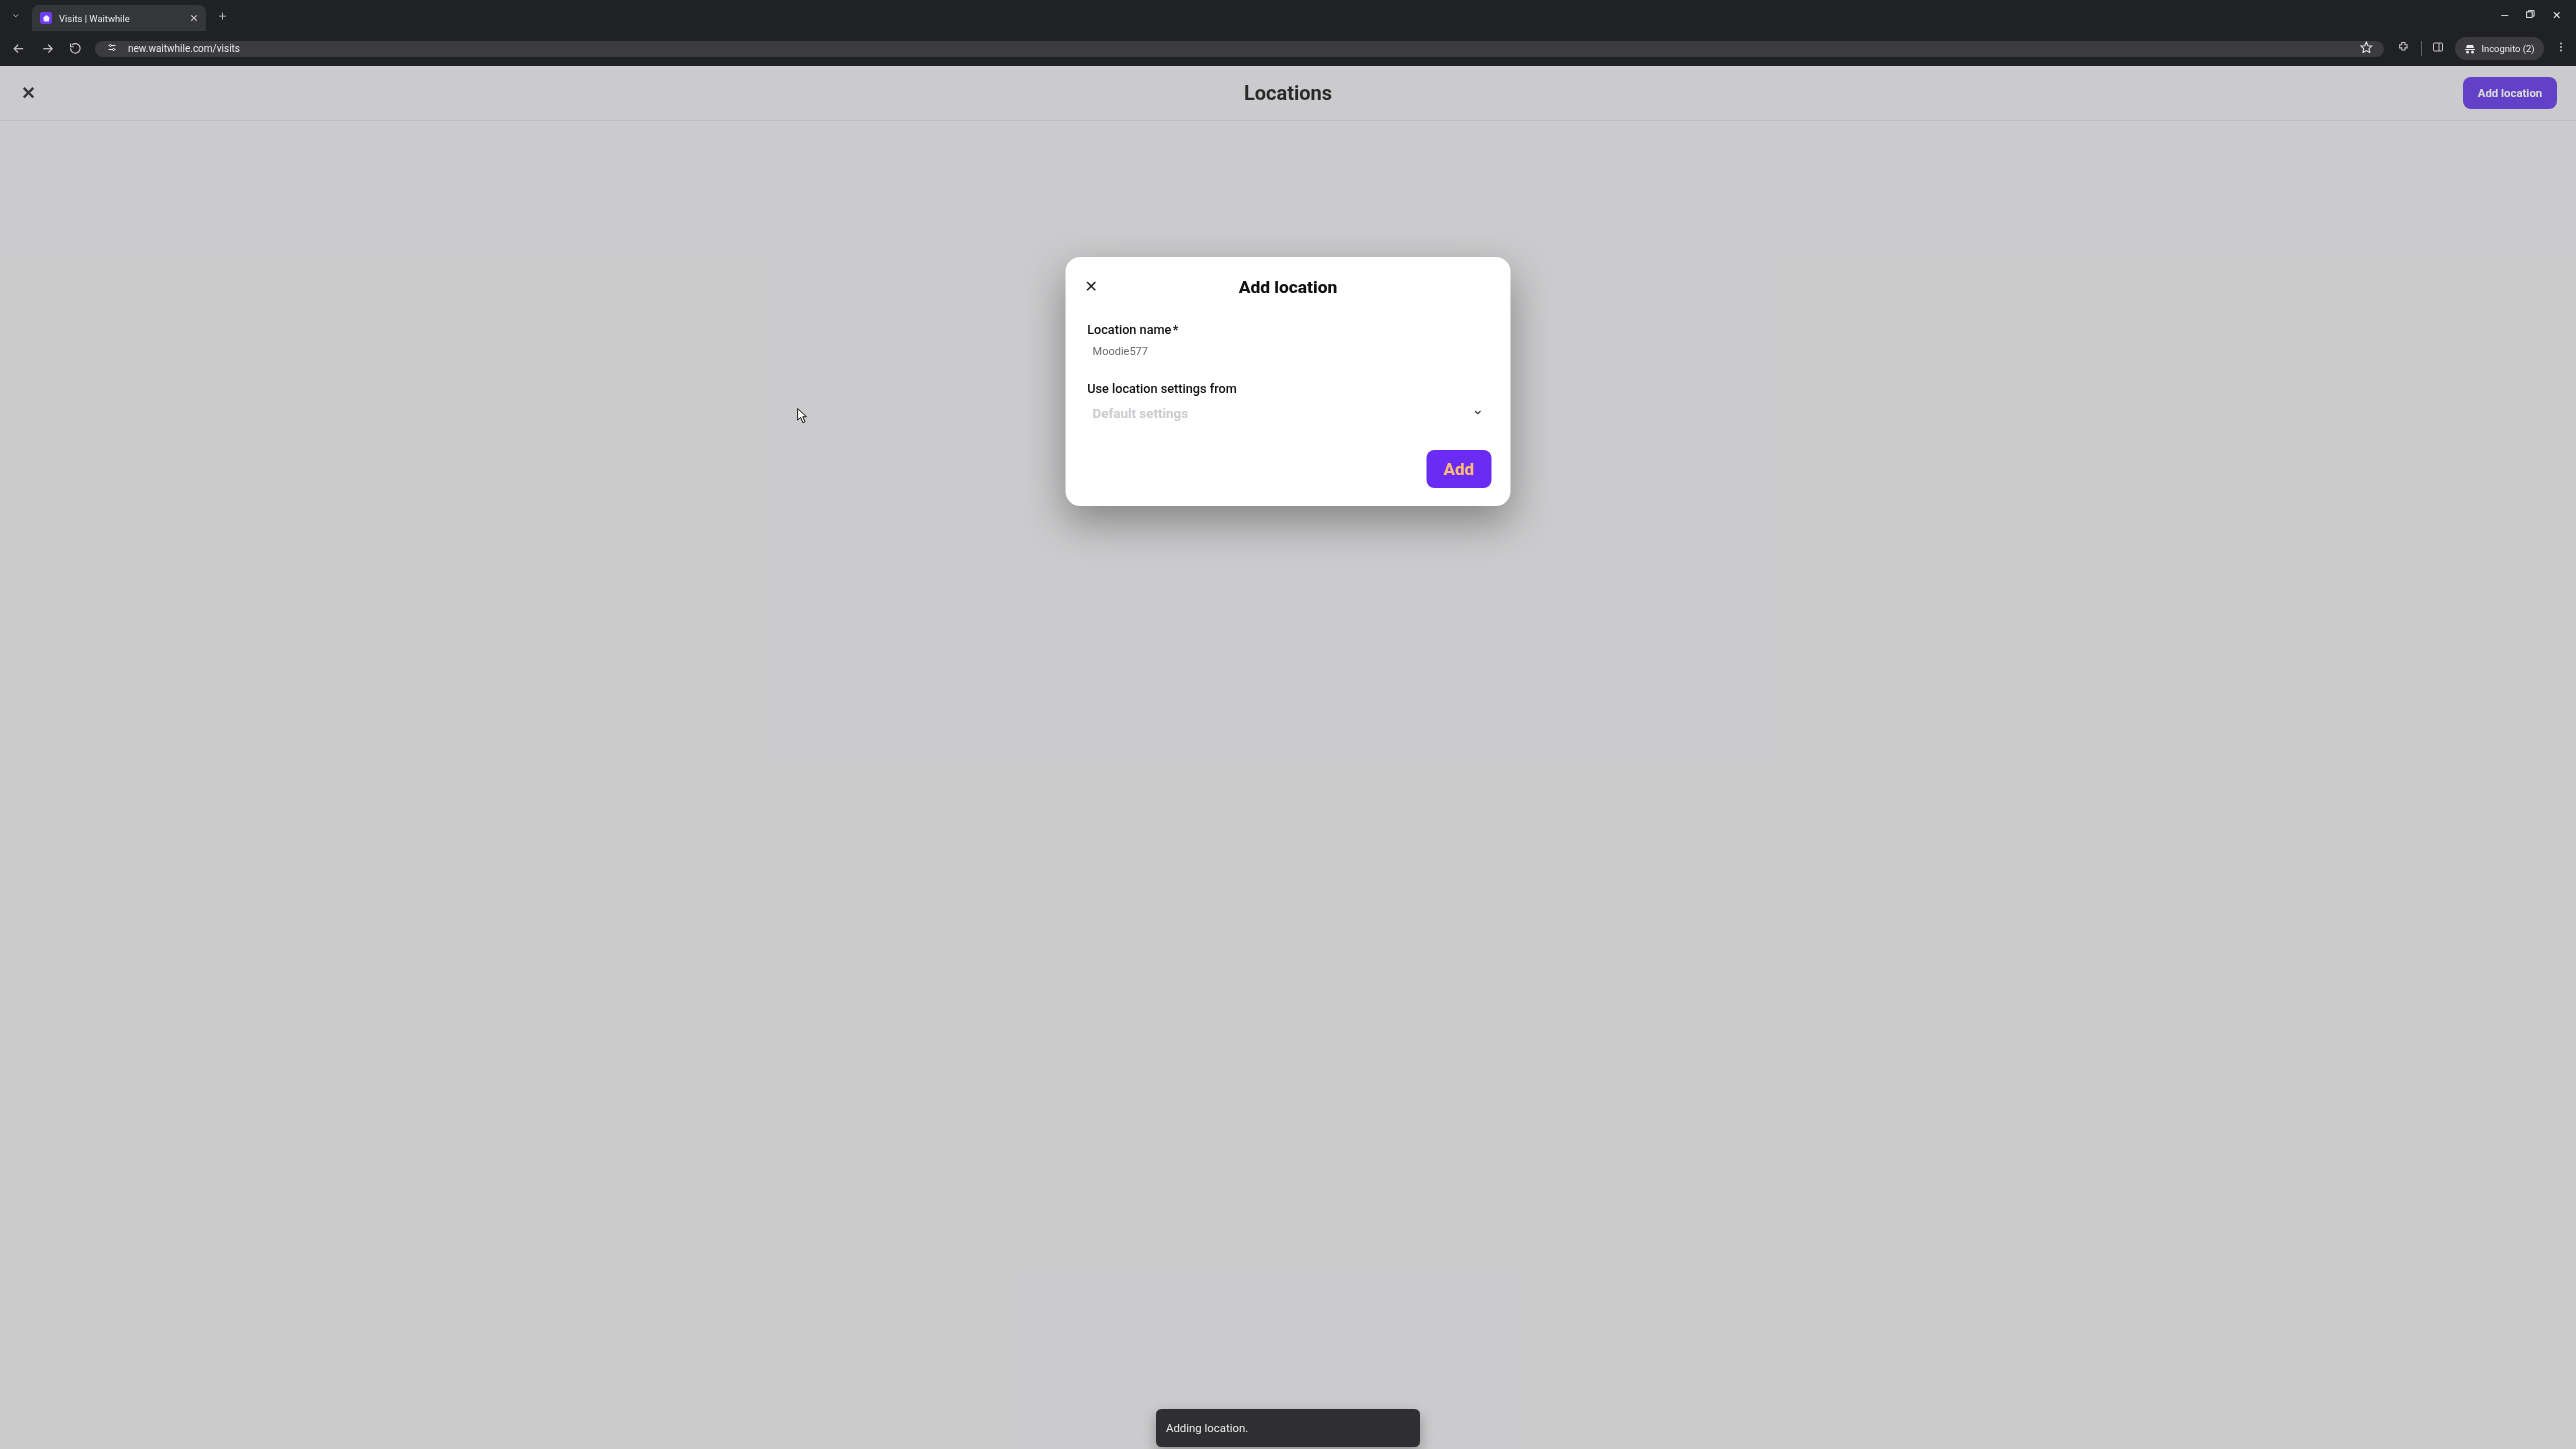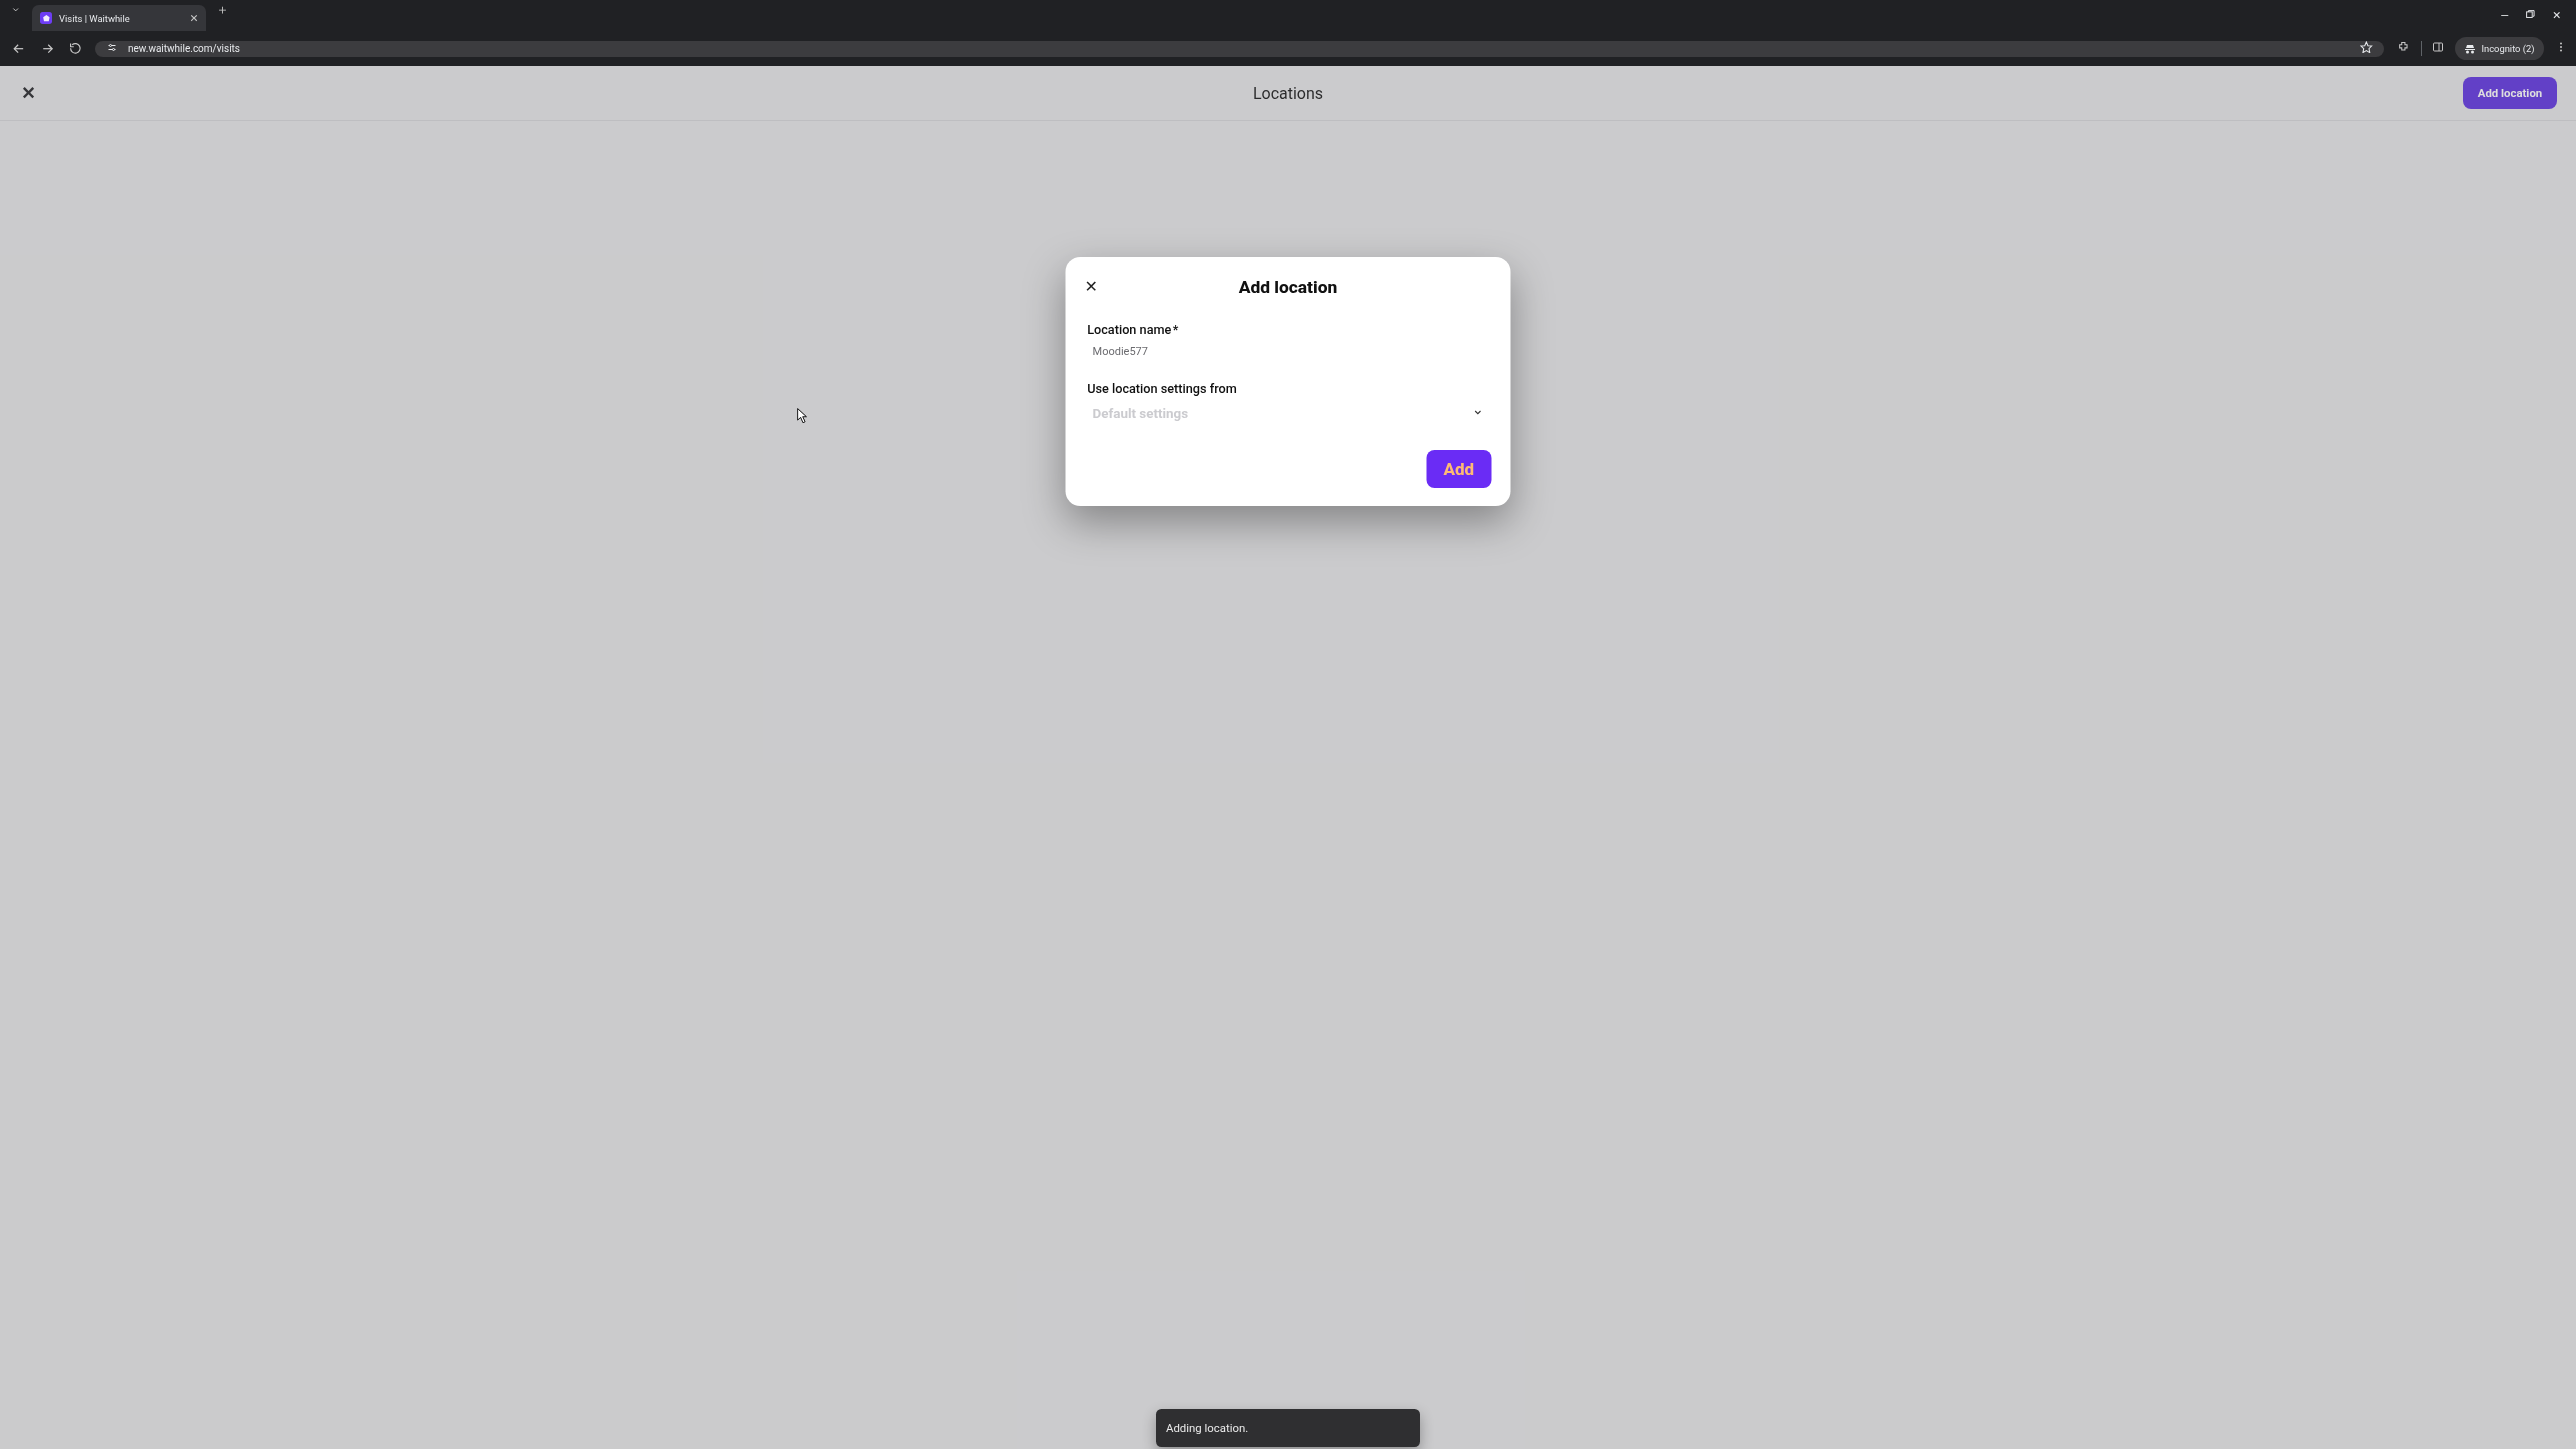--- a/index.html
+++ b/index.html
@@ -4,21 +4,21 @@
   <style>
     * { margin: 0; padding: 0; box-sizing: border-box; font-family: -apple-system, BlinkMacSystemFont, "Segoe UI", Roboto, Helvetica, Arial, sans-serif; }
     html, body { width: 100%; height: 100%; background: #202124; overflow: hidden; }
 
     
     .chrome {
       position: absolute; inset: 0 0 auto 0; height: 66px;
       background: #202124; display: flex; flex-direction: column;
     }
     .tabstrip {
-      height: 31px; display: flex; padding: 0 6.7px;
+      height: 31px; display: flex; align-items: center; padding: 0 6.7px;
       gap: 6.7px;
     }
     .tablist-btn {
       width: 19px; height: 19px; display:flex; align-items:center; justify-content:center;
       color:#c7c7c7; border-radius:4px;
     }
     .tab {
       background:#35363a; height:25.5px; margin-top:5.4px; border-radius:6.7px 6.7px 0 0;
       display:flex; align-items:center; padding:0 8px; gap:6.7px; min-width:174px;
       color:#e8eaed; font-size:9.4px;
@@ -66,21 +66,21 @@
     .app-header {
       height:55px; display:flex; align-items:center; padding:0 19px;
       border-bottom:0.7px solid #d6d6d8; position:relative; z-index:1;
     }
     .app-close {
       width:19px; height:19px; color:#202124; font-size:17.4px; font-weight:600;
       display:flex; align-items:center; justify-content:center;
     }
     .app-title {
       position:absolute; left:50%; transform:translateX(-50%);
-      font-size:16px; font-weight:400; color:#111;
+      font-size:20px; font-weight:700; color:#111;
     }
     .add-loc-btn {
       margin-left:auto; background:#5b2ee0; color:#fff; font-weight:700;
       font-size:11.4px; padding:9.4px 14.8px; border-radius:8px; z-index:4; position:relative;
     }
 
     .content {
       position:relative; z-index:1; padding-top:13.4px;
       display:flex; flex-direction:column; align-items:center;
     }

